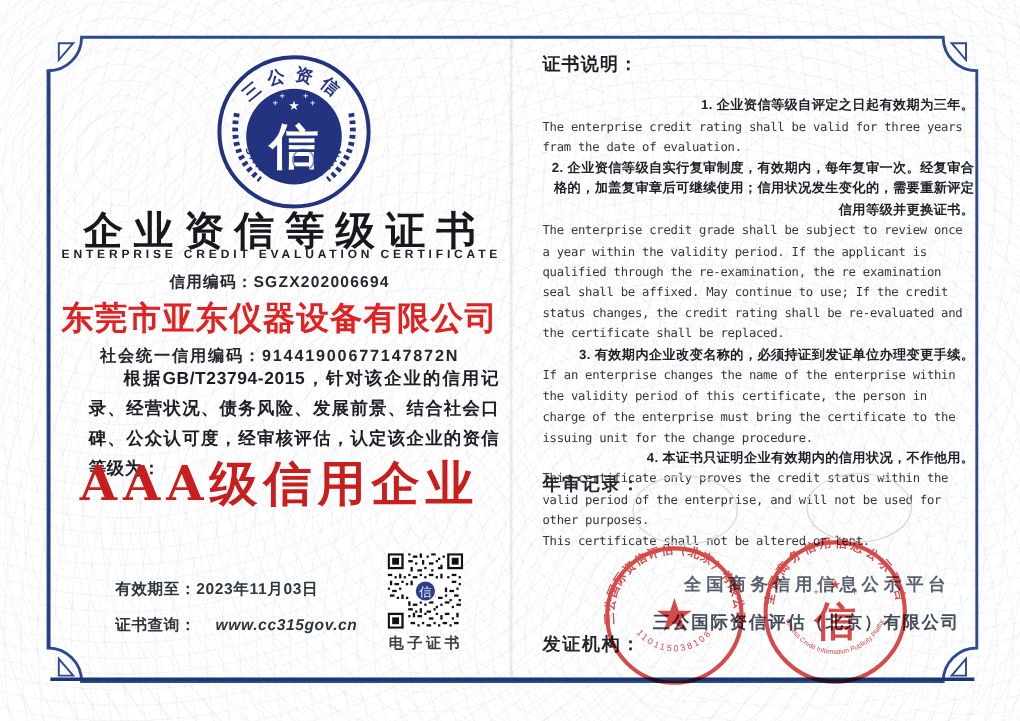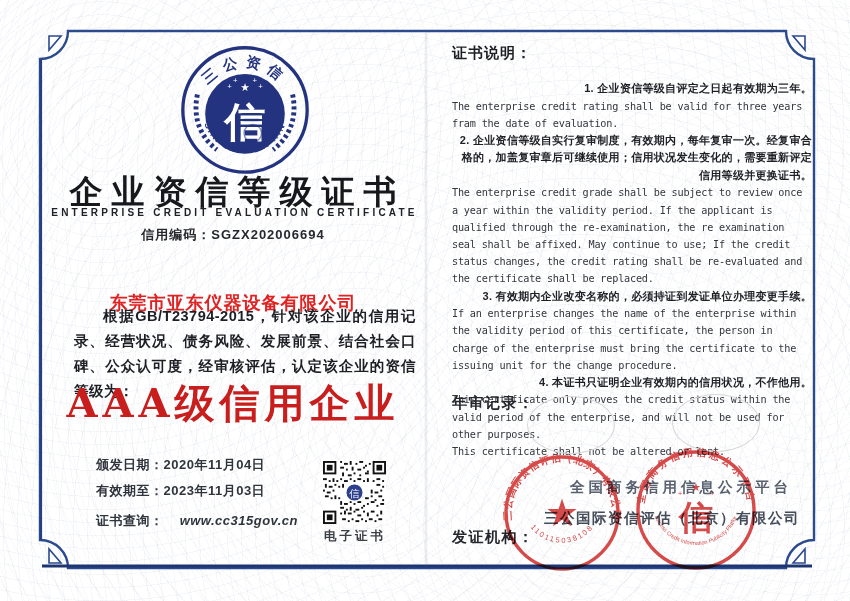--- a/index.html
+++ b/index.html
@@ -35,21 +35,21 @@
   .title-en{
     left:48px;top:207px;width:370px;
     font-size:10px;font-weight:700;color:#202126;letter-spacing:3.2px;padding-left:3px;box-sizing:border-box;
   }
   .credit-code{
     left:48px;top:226px;width:370px;
     font-size:13px;font-weight:700;color:#26282e;letter-spacing:1px;
   }
   .company{
     left:30px;top:247px;width:406px;
-    font-size:18px;font-weight:700;color:#e02222;letter-spacing:1px;margin-top:44px;
+    font-size:27px;font-weight:700;color:#e02222;letter-spacing:1px;
   }
   .social-code{
     left:48px;top:288px;width:370px;
     font-size:13.5px;font-weight:700;color:#25272d;letter-spacing:1.5px;
   }
   .body-par{
     left:74px;top:304px;width:342px;
     font-size:14.5px;font-weight:600;color:#1d1f24;line-height:25px;
     text-indent:2em;letter-spacing:.5px;text-align:justify;
   }
@@ -143,28 +143,28 @@
 
   <div class="abs ctr title-en">ENTERPRISE CREDIT EVALUATION CERTIFICATE</div>
   <div class="abs ctr title">企业资信等级证书</div>
 
   <div class="abs ctr credit-code">
     <span>信用编码：</span><span>SGZX202006694</span>
   </div>
 
   <div class="abs ctr company">东莞市亚东仪器设备有限公司</div>
 
+  <div class="abs ctr social-code">
+    <span>社会统一信用编码：</span><span>91441900677147872N</span>
+  </div>
 
   <div class="abs body-par">根据GB/T23794-2015，针对该企业的信用记录、经营状况、债务风险、发展前景、结合社会口碑、公众认可度，经审核评估，认定该企业的资信等级为：</div>
 
   <div class="abs ctr rating">AAA级信用企业</div>
 
-  <div class="abs meta" style="left:96px;top:456px;">
-    <span>颁发日期：</span><span>2020年11月04日</span>
-  </div>
   <div class="abs meta" style="left:96px;top:482px;">
     <span>有效期至：</span><span>2023年11月03日</span>
   </div>
   <div class="abs meta" style="left:96px;top:512px;">
     <span>证书查询：</span>
     <span class="u" style="margin-left:12px;">www.cc315gov.cn</span>
   </div>
 
   <svg class="abs" style="left:323px;top:461px;" width="63" height="63" viewBox="0 0 33 33">
     <rect x="0" y="0" width="33" height="33" fill="#fff"></rect>

